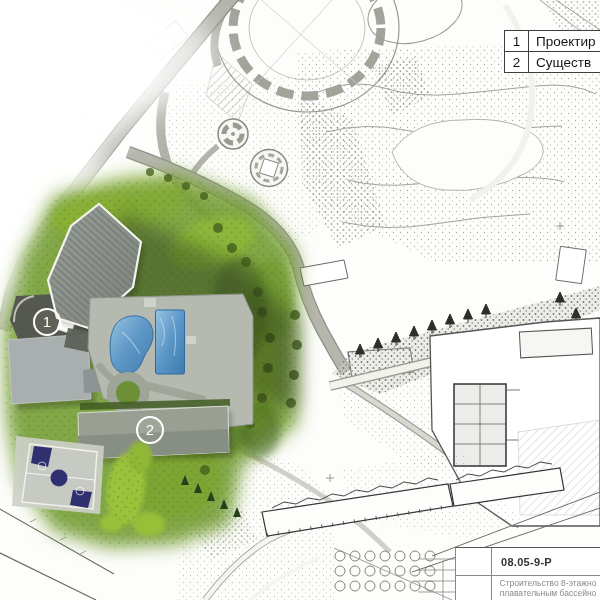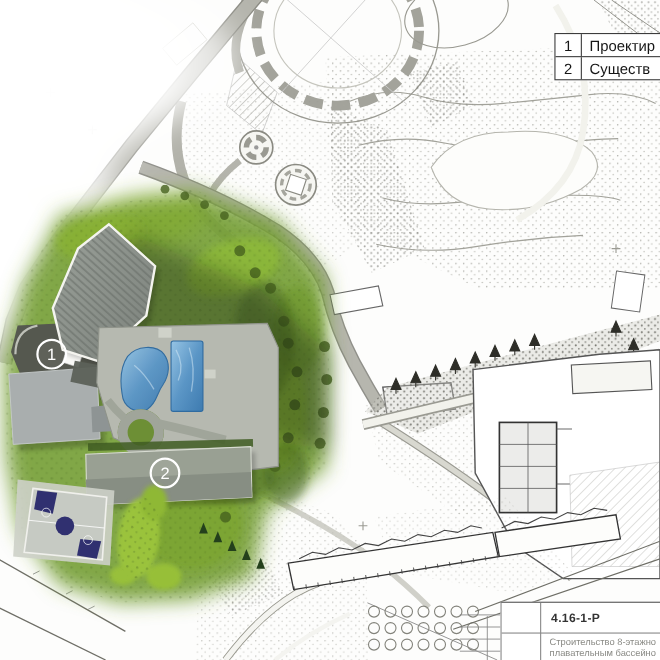--- a/index.html
+++ b/index.html
@@ -405,21 +405,21 @@
     <div class="legend-label">Проектир</div>
   </div>
   <div class="legend-row last">
     <div class="legend-num">2</div>
     <div class="legend-label">Существ</div>
   </div>
 </div>
 
 <div class="titleblock">
   <div class="tb-top">
-    <span>4.16-1-Р</span>
+    <span>08.05-9-Р</span>
   </div>
   <div class="tb-desc">
     <div>Строительство 8-этажно</div>
     <div>плавательным бассейно</div>
   </div>
 </div>
 
 </div>
 
 </body></html>

